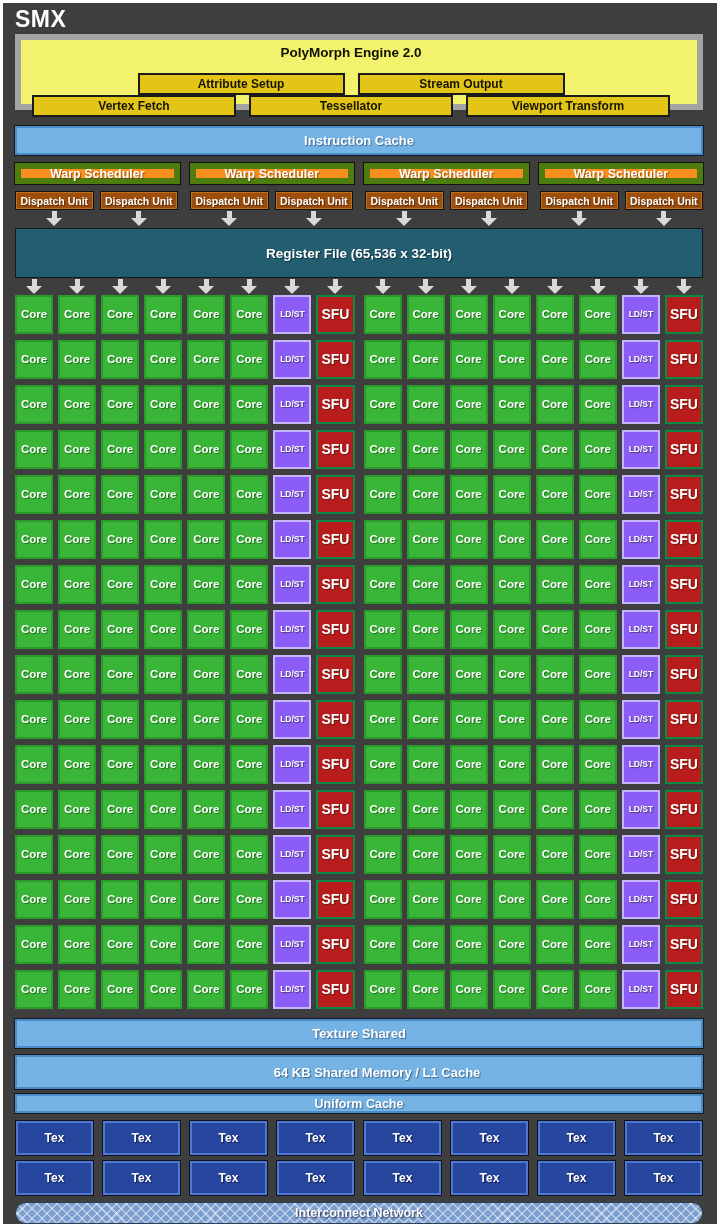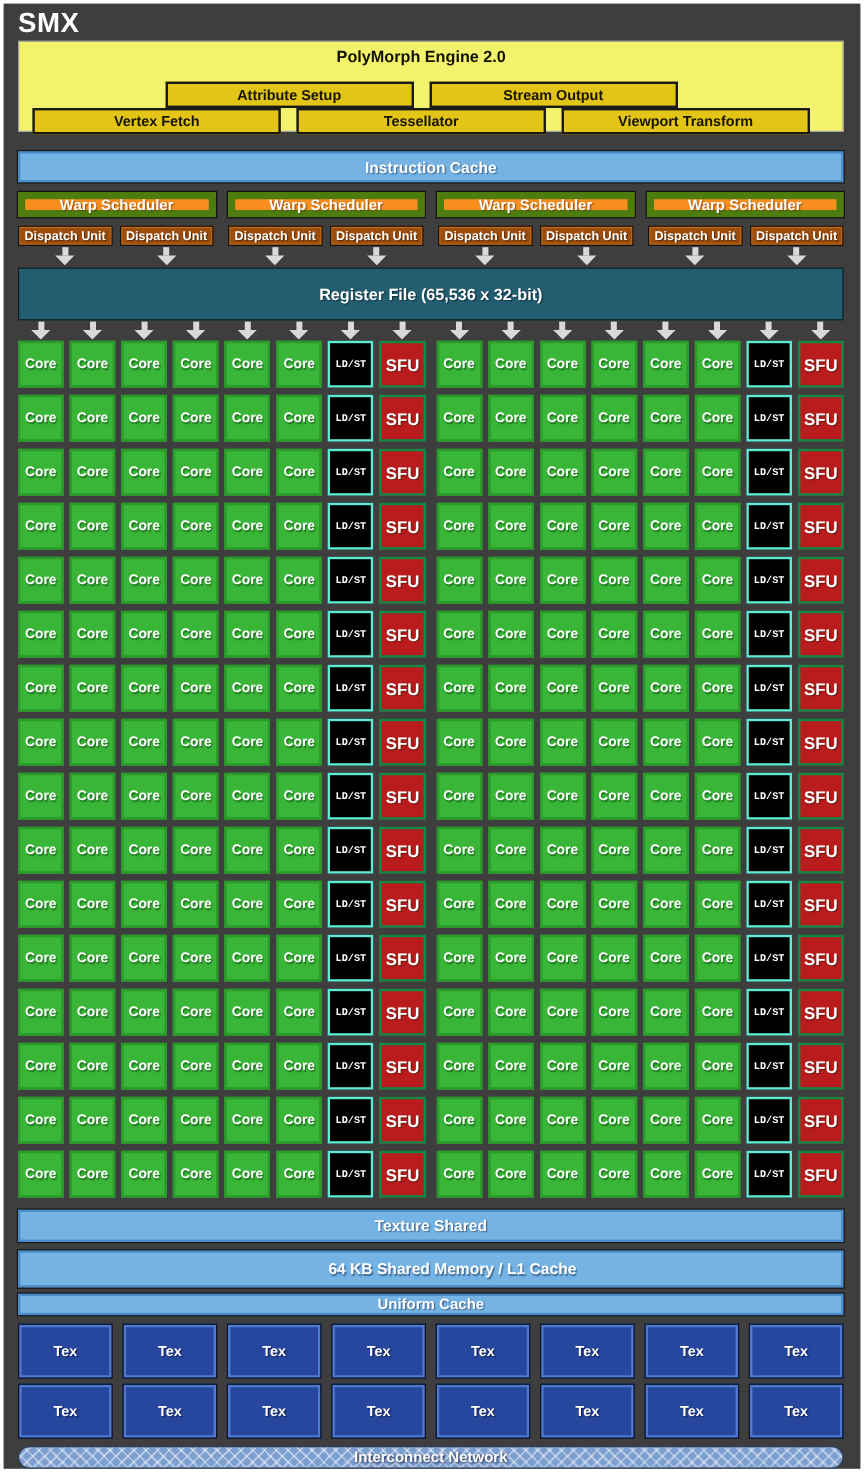--- a/index.html
+++ b/index.html
@@ -5,21 +5,21 @@
   html,body{margin:0;padding:0;background:#202020;}
   *{box-sizing:border-box;font-family:"Liberation Sans","DejaVu Sans",sans-serif;}
   .canvas{
     position:relative;width:720px;height:1227px;
     background:#3e3e3e;border:3px solid #ffffff;
     overflow:hidden;
   }
   .inner{position:absolute;left:0;top:0;right:0;bottom:0;padding:2px 14px 0 12px;display:flex;flex-direction:column;}
   .smx-title{height:29px;color:#ffffff;font-size:23px;font-weight:bold;letter-spacing:0.5px;padding-left:0px;line-height:29px;}
   
-  .polymorph{height:76px;background:#f2f26c;border:1px solid #a3a3a3;padding:3px 16px 0 0;}
+  .polymorph{height:76px;background:#f2f26c;border:6px solid #a3a3a3;padding:3px 16px 0 0;}
   .pm-title{text-align:center;color:#111100;font-weight:bold;font-size:13.5px;height:22px;line-height:20px;}
   .pm-row{display:flex;gap:13px;padding:0 11px;height:22px;}
   .pm-row2{justify-content:center;margin-top:8px;}
   .pm-box{flex:1;background:#e2c516;border:2px solid #1a1a1a;color:#161300;font-weight:bold;font-size:12px;display:flex;align-items:center;justify-content:center;}
   .pm-row2 .pm-box{flex:0 0 207px;}
   
   .bluebar{
     height:31px;background:#74b3e3;border:2px solid #4a8cc9;outline:1px solid #15191d;
     color:#ffffff;font-weight:bold;font-size:13px;display:flex;align-items:center;justify-content:center;
     text-shadow:1px 1px 1px rgba(20,40,80,0.55);
@@ -52,25 +52,25 @@
   .arrows-16 .arrow-slot.mid-gap{margin-left:9px;}
   
   .register{margin-top:2px;height:53px;background:#235e70;border:1px solid #101a1e;color:#ffffff;font-weight:bold;font-size:13.5px;display:flex;align-items:center;justify-content:center;text-shadow:1px 1px 1px rgba(0,20,30,0.6);}
   
   .core-grid{margin-top:2px;display:flex;flex-direction:column;gap:6px;}
   .core-row{display:flex;height:39px;}
   .cell{flex:1;display:flex;align-items:center;justify-content:center;color:#ffffff;font-weight:bold;text-shadow:1px 1px 1px rgba(0,30,0,0.45);}
   .cell + .cell{margin-left:5px;}
   .cell.mid-gap{margin-left:9px;}
   .cell.core{background:#39b637;border:2px solid #2c9a2b;font-size:11.5px;}
-  .cell.ldst{background:#000000;border:2px solid #5eead4;font-size:8.5px;text-shadow:1px 1px 1px rgba(20,22,0,0.5);font-family:Liberation Mono, monospace;}
+  .cell.ldst{background:#8b5cf6;border:2px solid #c4b5fd;font-size:8.5px;text-shadow:1px 1px 1px rgba(20,22,0,0.5);}
   .cell.sfu{background:#b91c1c;border:2px solid #0a8a47;font-size:14px;}
   
   .tex-grid{margin-top:7px;display:flex;flex-direction:column;gap:4px;}
-  .tex-row{display:flex;gap:8px;height:46px;}
+  .tex-row{display:flex;gap:8px;height:36px;}
   .tex{flex:1;background:#27469e;border:1px solid #0e1322;box-shadow:inset 0 0 0 2px #4f79cf;color:#ffffff;font-weight:bold;font-size:12px;display:flex;align-items:center;justify-content:center;text-shadow:1px 1px 1px rgba(0,0,40,0.6);}
   
   .interconnect{
     margin-top:6px;height:23px;border-radius:11px;border:1px solid #2c3f55;
     background:
       repeating-linear-gradient(45deg, rgba(255,255,255,0.45) 0 1.5px, transparent 1.5px 7px),
       repeating-linear-gradient(-45deg, rgba(255,255,255,0.45) 0 1.5px, transparent 1.5px 7px),
       #7d9fd0;
     color:#ffffff;font-weight:bold;font-size:12.5px;display:flex;align-items:center;justify-content:center;
     text-shadow:1px 1px 2px rgba(10,20,60,0.9);

